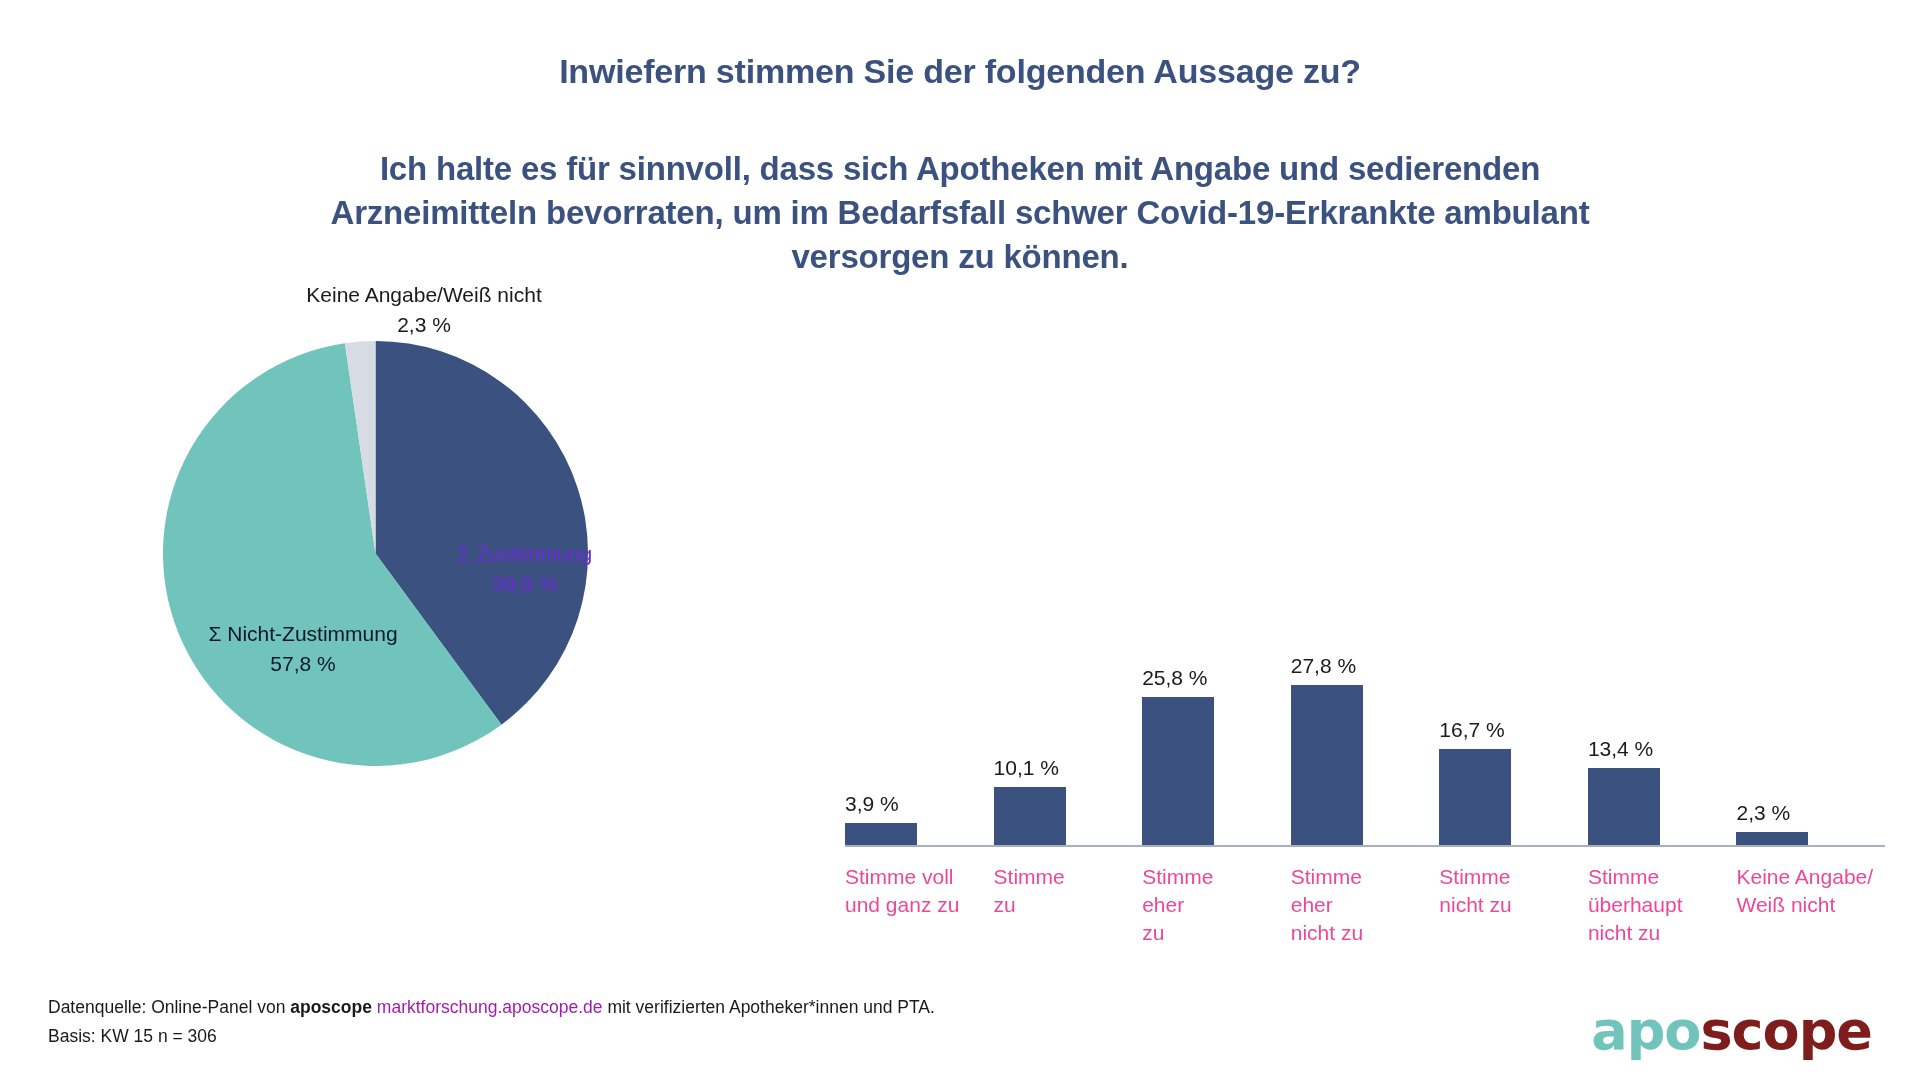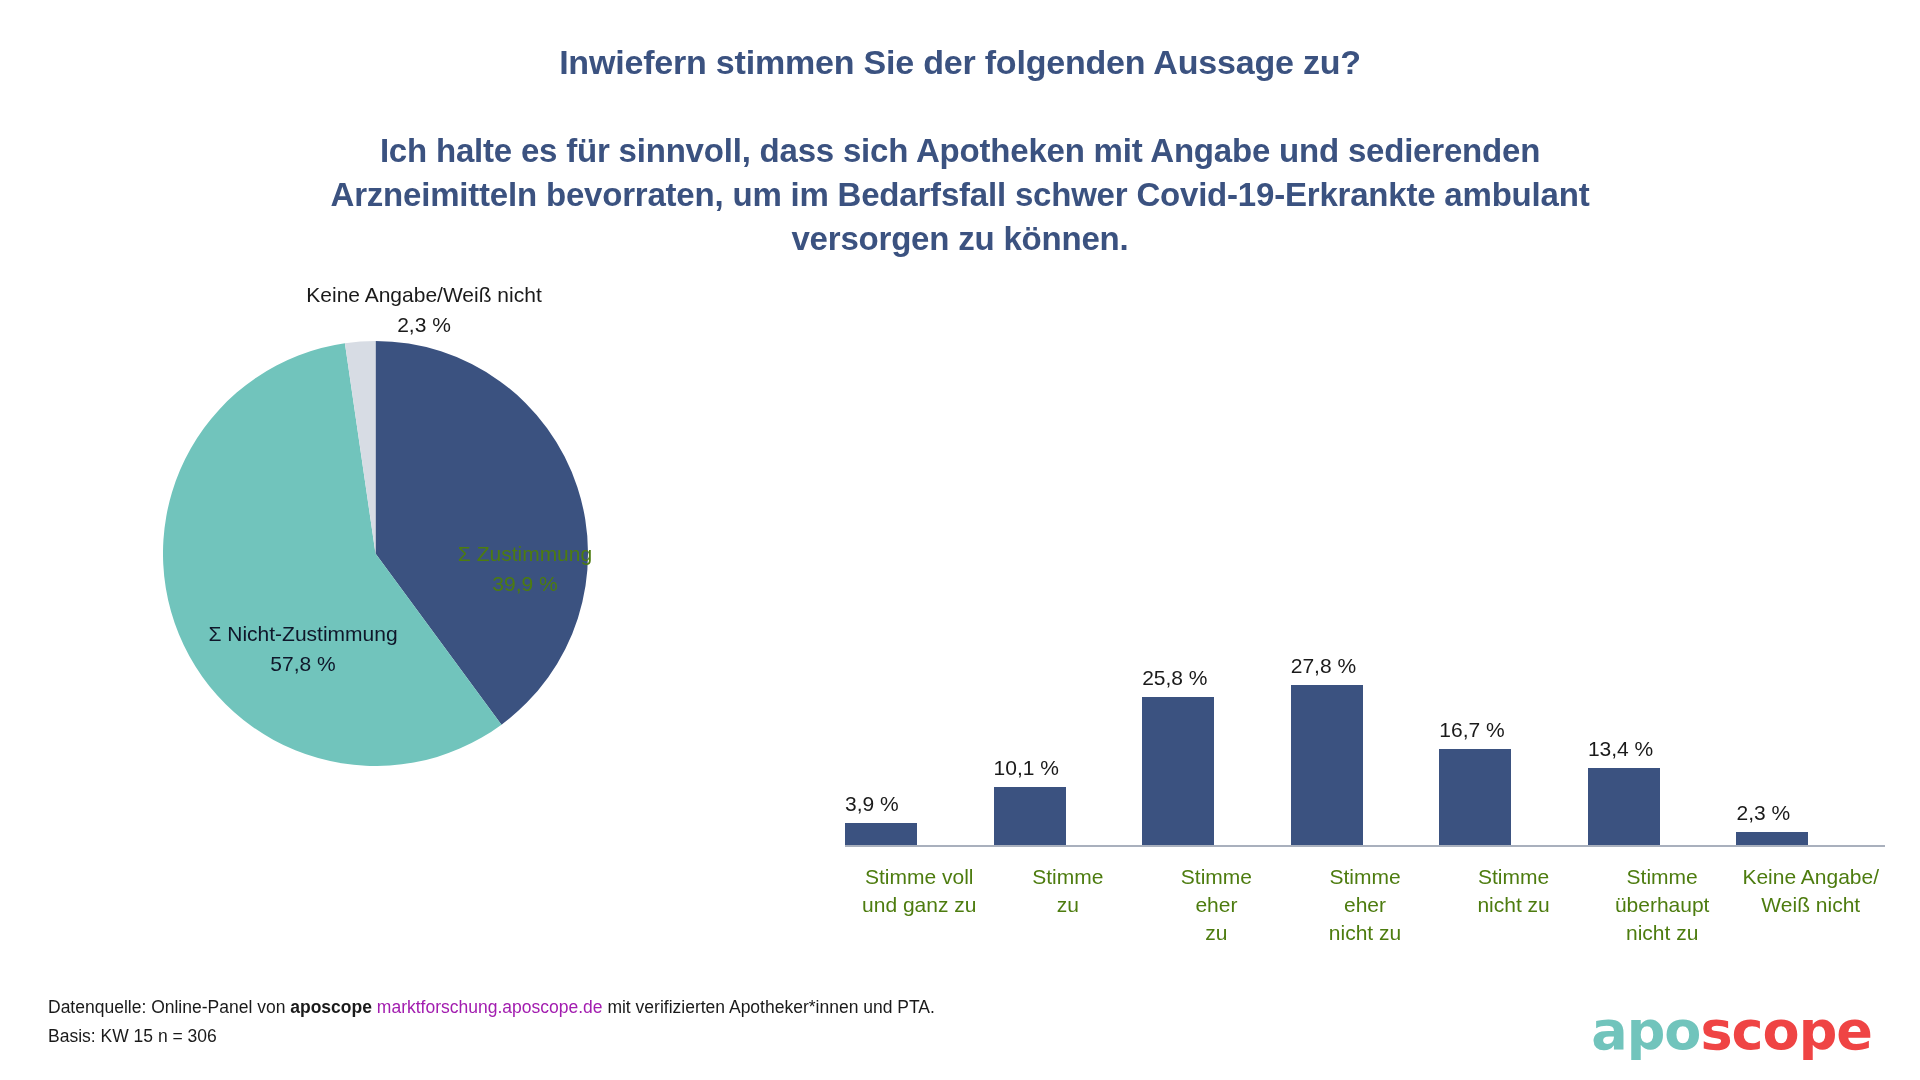--- a/index.html
+++ b/index.html
@@ -19,21 +19,21 @@
 
   
   .header {
     position: absolute;
     left: 0;
     top: 0;
     width: 1920px;
     text-align: center;
   }
   .question-title {
-    margin: 4px;
+    margin: 13px;
     padding-top: 38px;
     font-size: 34px;
     font-weight: bold;
     line-height: 1.2;
     color: #3B5280;
     letter-spacing: -0.2px;
   }
   .statement {
     margin: 0;
     padding-top: 42px;
@@ -87,21 +87,21 @@
     display: block;
   }
   .pie-inner-label {
     position: absolute;
     text-align: center;
     font-size: 21px;
     line-height: 1.45;
     pointer-events: none;
   }
   .pie-inner-label.agree {
-    color: #4d7c0f;
+    color: #6d28d9;
     left: 262px;
     top: 198px;
     width: 200px;
   }
   .pie-inner-label.disagree {
     color: #0f172a;
     left: 20px;
     top: 278px;
     width: 240px;
   }
@@ -155,24 +155,23 @@
     position: absolute;
     left: 0;
     bottom: 10px;
     width: 1040px;
     height: 120px;
     display: flex;
     align-items: flex-start;
   }
   .label-cell {
     flex: 1 1 0;
-    text-align: center;
     font-size: 21px;
     line-height: 1.33;
-    color: #4d7c0f;
+    color: #ec4899;
     padding-top: 13px;
     white-space: pre-line;
   }
 
   
   .footer {
     position: absolute;
     left: 48px;
     bottom: 30px;
     font-size: 17.5px;
@@ -187,21 +186,21 @@
     position: absolute;
     right: 48px;
     bottom: 22px;
     font-size: 54px;
     font-weight: bold;
     letter-spacing: -1px;
     line-height: 1;
     font-family: "DejaVu Sans", sans-serif;
   }
   .logo-apo { color: #71C4BC; }
-  .logo-scope { color: #ef4444; }
+  .logo-scope { color: #7f1d1d; }
 </style>
 </head>
 <body>
 
 <div class="header">
   <h1 class="question-title">Inwiefern stimmen Sie der folgenden Aussage zu?</h1>
   <h2 class="statement">
     <span class="statement-line">Ich halte es für sinnvoll, dass sich Apotheken mit Angabe und sedierenden</span>
     <span class="statement-line">Arzneimitteln bevorraten, um im Bedarfsfall schwer Covid-19-Erkrankte ambulant</span>
     <span class="statement-line">versorgen zu können.</span>

